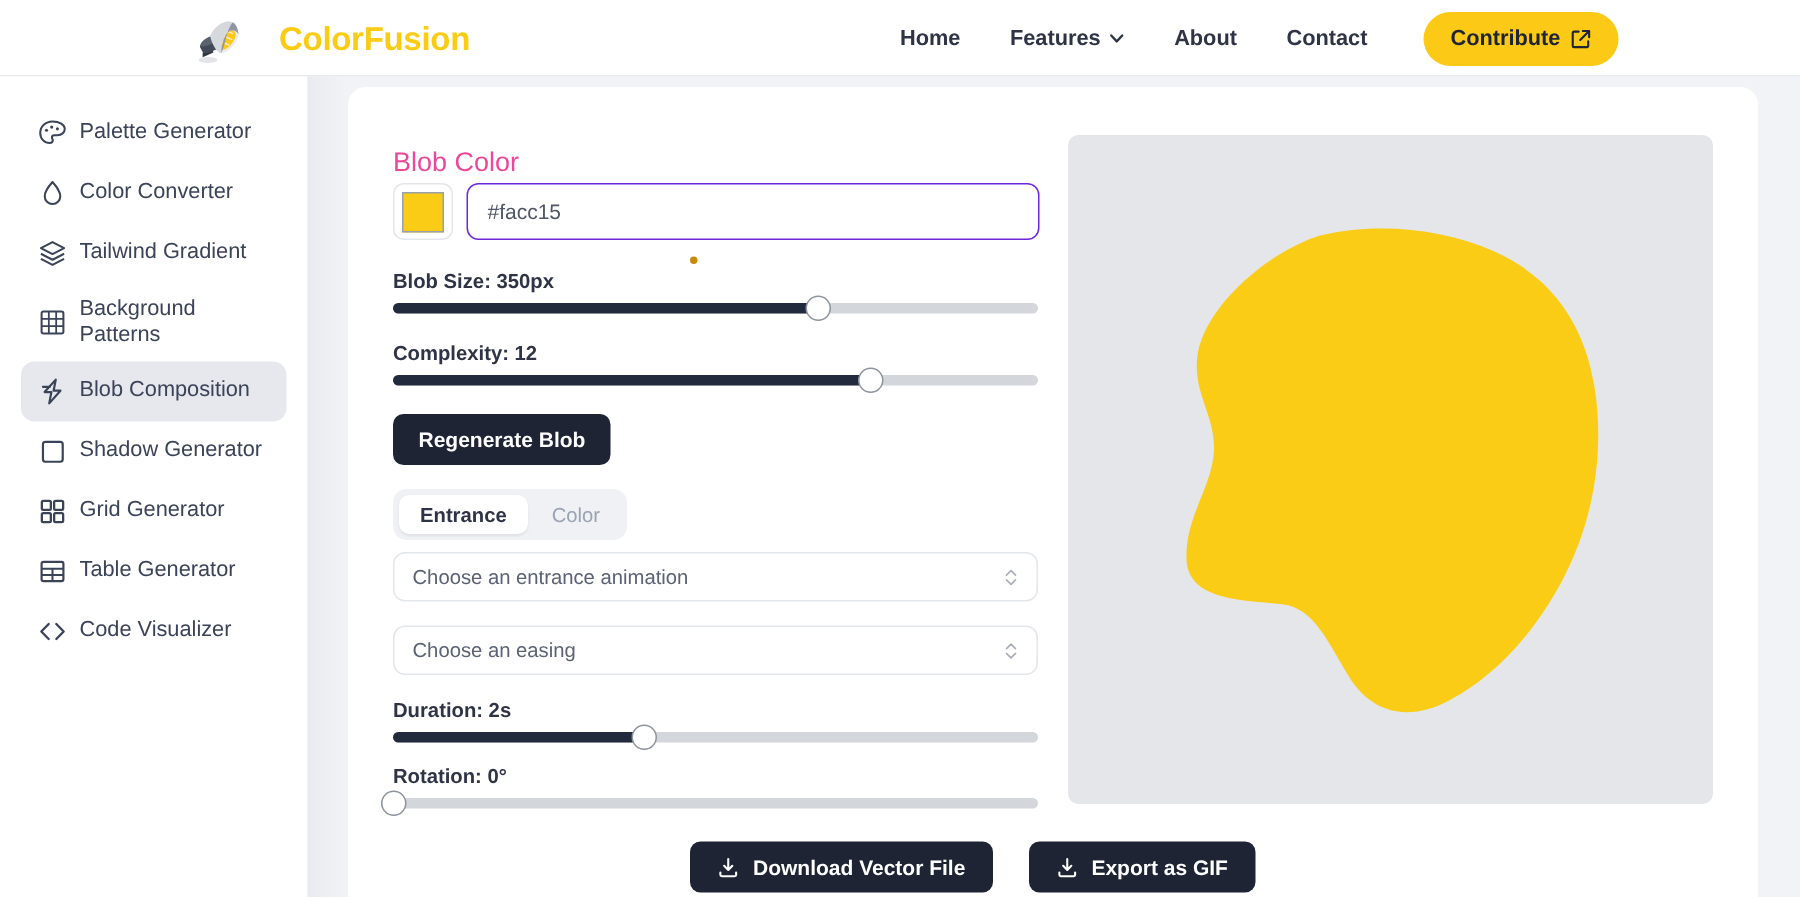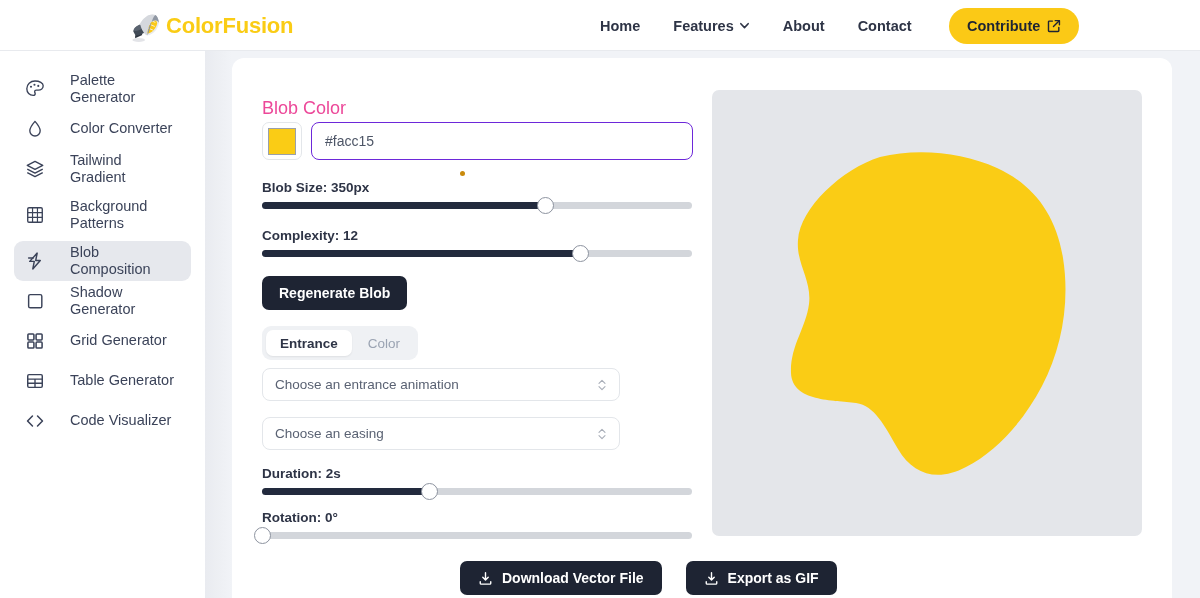--- a/index.html
+++ b/index.html
@@ -14,21 +14,21 @@
   
   .topbar {
     position: absolute; top: 0; left: 0;
     width: 1200px; height: 51px;
     background: #ffffff;
     border-bottom: 1px solid #e8eaee;
     display: flex; align-items: center;
   }
   .brand {
     position: absolute; left: 127px; top: 8px;
-    display: flex; align-items: center; gap: 3px;
+    display: flex; align-items: center; gap: 23px;
   }
   .brand-logo { width: 36px; height: 36px; display: block; }
   .brand-name {
     font-size: 22px; font-weight: bold; color: #facc15;
     letter-spacing: -0.2px;
   }
   .nav {
     position: absolute; left: 600px; top: 0; height: 51px;
     display: flex; align-items: center; gap: 33px;
   }
@@ -57,21 +57,21 @@
   }
   .sidebar-scroll-gutter {
     position: absolute; left: 205px; top: 51px;
     width: 27px; height: 547px;
     background: linear-gradient(to right, #e9ebf0 0%, #eef0f4 60%, #f1f3f7 100%);
   }
   .side-item {
     position: relative;
     margin: 0 14px;
     height: 40px;
-    display: flex; align-items: center; gap: 25px;
+    display: flex; align-items: center; gap: 8px;
     padding: 0 10px;
     border-radius: 9px;
     cursor: pointer;
     color: #3b4359;
     font-size: 14.5px;
   }
   .side-item.two-line { height: 52px; }
   .side-item.active { background: #e6e8ed; }
   .side-ico {
     width: 21px; height: 21px; flex: 0 0 21px;
@@ -170,21 +170,21 @@
     display: flex; align-items: center;
     font-size: 13.5px; border-radius: 7px;
     cursor: pointer; white-space: nowrap;
   }
   .tab.active { background: #fff; color: #2e3446; font-weight: bold;
     box-shadow: 0 1px 2px rgba(0,0,0,0.07); }
   .tab.inactive { color: #9aa3b2; }
 
   
   .select-box {
-    position: absolute; left: 262px; width: 358px; height: 33px;
+    position: absolute; left: 262px; width: 430px; height: 33px;
     border: 1px solid #e3e6ea; border-radius: 8px;
     background: #fff;
     display: flex; align-items: center;
     padding: 0 12px;
     font-size: 13.5px; color: #5a6273;
     cursor: pointer;
   }
   .select-caret {
     position: absolute; right: 12px; top: 50%; transform: translateY(-50%);
     display: block;

